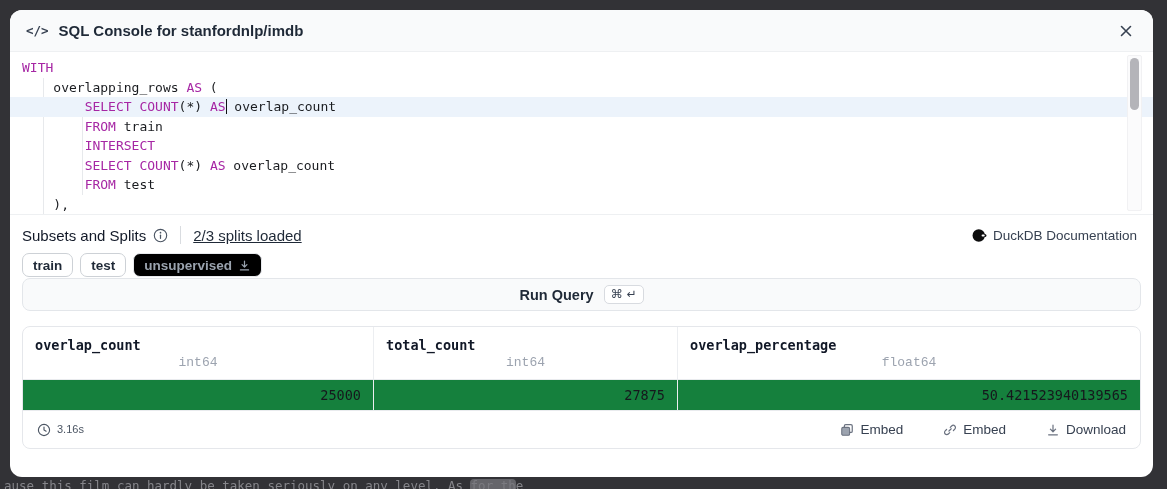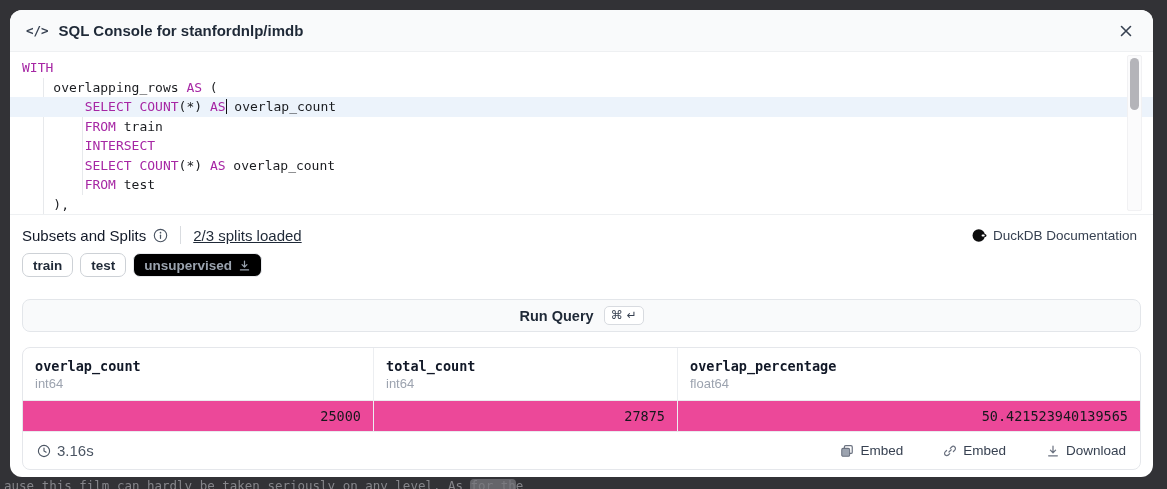--- a/index.html
+++ b/index.html
@@ -74,50 +74,50 @@
   .chips-row { display:flex; align-items:center; gap:7px; padding:9px 16px 0 12px; }
   .chip {
     height:24px; display:inline-flex; align-items:center; gap:6px;
     padding:0 10px; border-radius:7px; font-size:13.5px; font-weight:bold; cursor:pointer;
   }
   .chip.loaded { background:#fff; border:1px solid #cdd1d6; color:#1f2937; }
   .chip.unloaded { background:#000000; border:1px solid #e8eaee; color:#9aa3ae; }
 
   
   .run-query {
-    margin:22px 12px 0 12px; height:33px; flex:0 0 33px;
+    margin:1px 12px 0 12px; height:33px; flex:0 0 33px;
     background:#f9fafb; border:1px solid #e3e6ea; border-radius:8px;
     display:flex; align-items:center; justify-content:center; gap:10px; cursor:pointer;
   }
   .run-label { font-size:14.5px; font-weight:bold; color:#1f2937; }
   .kbd {
     background:#fff; border:1px solid #d8dbe0; border-radius:5px;
     padding:1px 6px 2px; font-size:12px; color:#374151;
     font-family:"DejaVu Sans", "Liberation Sans", sans-serif;
   }
 
   
   .results-card {
     margin:15px 12px 0 12px; border:1px solid #e5e7eb; border-radius:8px;
     background:#fff; overflow:hidden;
   }
   .tbl-row { display:grid; grid-template-columns:351px 304px 1fr; }
   .th-cell { padding:10px 12px 9px; border-right:1px solid #eceef1; }
   .th-cell:last-child { border-right:none; }
   .col-name { font-family:"DejaVu Sans Mono",monospace; font-size:13.5px; font-weight:bold; color:#111827; }
-  .col-type { font-family:Liberation Sans, sans-serif; font-size:13px; color:#9ca3af; margin-top:2px; }
-  .data-row { background:#ec4899; border-top:1px solid #e9ebee; border-bottom:1px solid #e9ebee; }
+  .col-type { font-family:Liberation Mono, monospace; font-size:13px; color:#9ca3af; margin-top:2px;text-align:center; }
+  .data-row { background:#15803d; border-top:1px solid #e9ebee; border-bottom:1px solid #e9ebee; }
   .td-cell {
     padding:7px 12px; text-align:right; border-right:1px solid #eceef1;
     font-family:"DejaVu Sans Mono",monospace; font-size:13.5px; color:#16181d;
   }
   .td-cell:last-child { border-right:none; }
 
   .results-footer { display:flex; align-items:center; padding:9px 14px; height:37px; }
-  .elapsed { display:flex; align-items:center; gap:6px; font-size:15px; color:#4b5563; }
+  .elapsed { display:flex; gap:6px; font-size:11px; color:#4b5563; }
   .footer-actions { margin-left:auto; display:flex; align-items:center; gap:40px; }
   .action { display:flex; align-items:center; gap:6px; cursor:pointer; }
   .action span { font-size:13.5px; color:#374151; }
   svg { display:block; }
 </style>
 </head>
 <body>
 
 <div class="bg-text">ause this film can hardly be taken seriously on any level. As for the</div>
 <div class="bg-kbd"></div>

